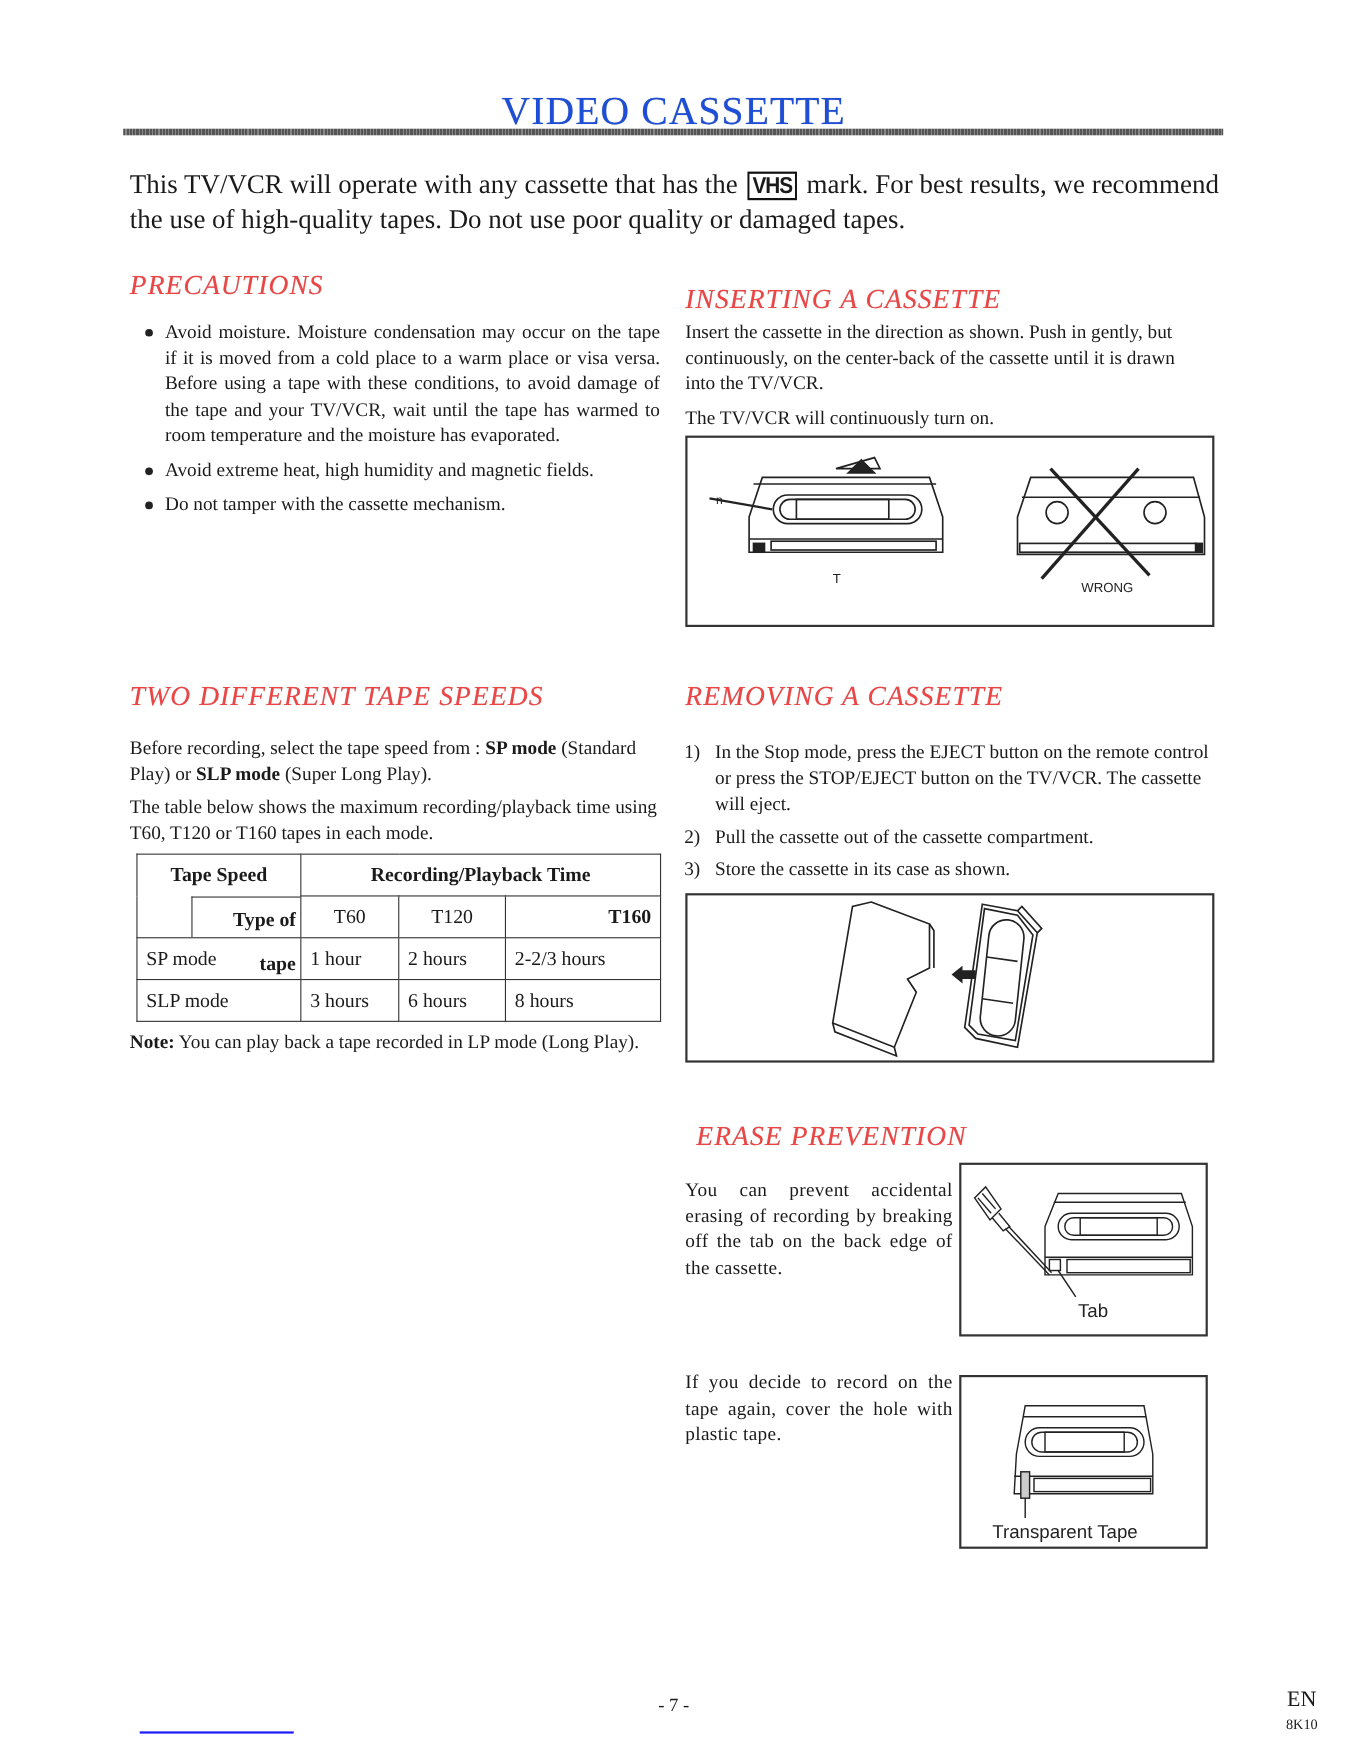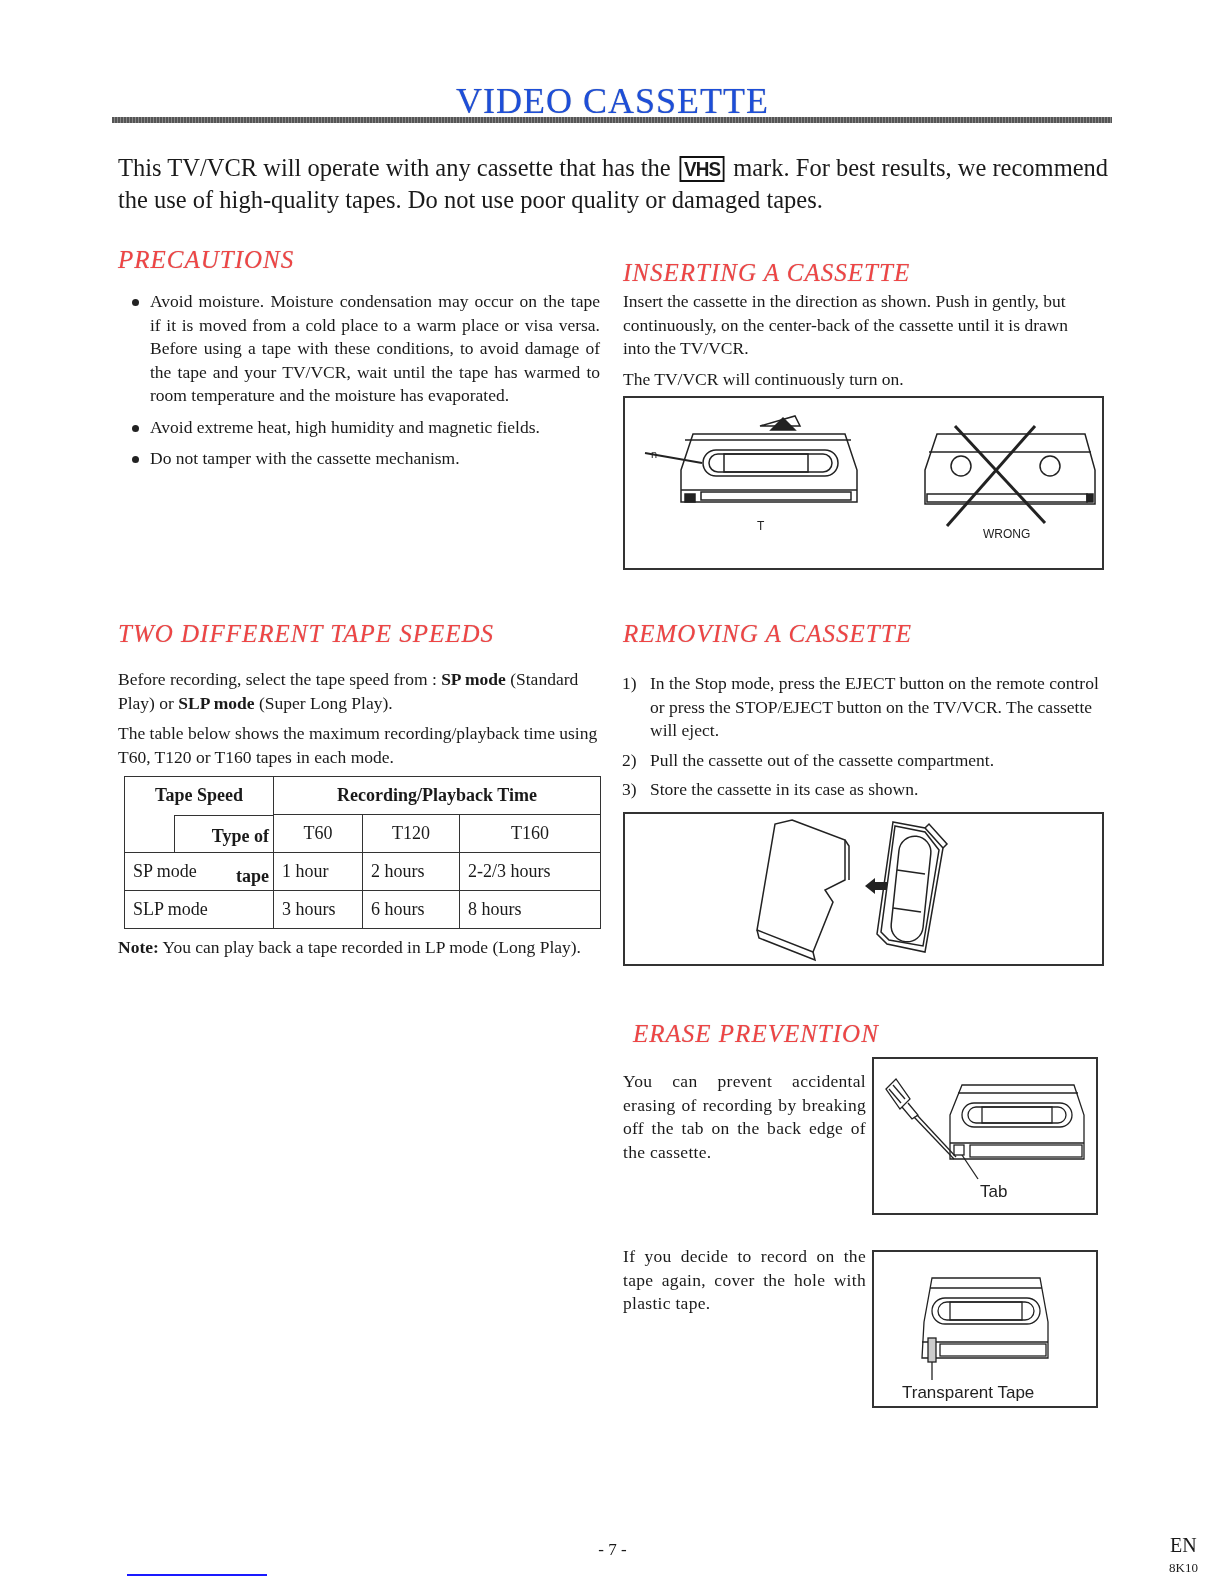--- a/index.html
+++ b/index.html
@@ -90,21 +90,21 @@
       <tr>
     <th rowspan="2" style="width:148px; padding:0; position:relative; vertical-align:top;">
       <div style="text-align:center; height:36px; line-height:36px;">Tape Speed</div>
       <div style="position:absolute; left:49px; right:0; bottom:0; height:36px; line-height:40px; border-left:1.5px solid #333; border-top:1.5px solid #333; text-align:right; padding-right:4px;">Type of tape</div>
     </th>
     <th colspan="3">Recording/Playback Time</th>
   </tr>
   <tr>
     <td style="text-align:center; width:72px;">T60</td>
     <td style="text-align:center; width:80px;">T120</td>
-    <td style="text-align:center;">T160</td>
+    <td style="text-align:right;font-weight:bold;">T160</td>
   </tr>
   <tr>
     <td>SP mode</td>
     <td>1 hour</td>
     <td>2 hours</td>
     <td>2-2/3 hours</td>
   </tr>
   <tr>
     <td>SLP mode</td>
     <td>3 hours</td>

